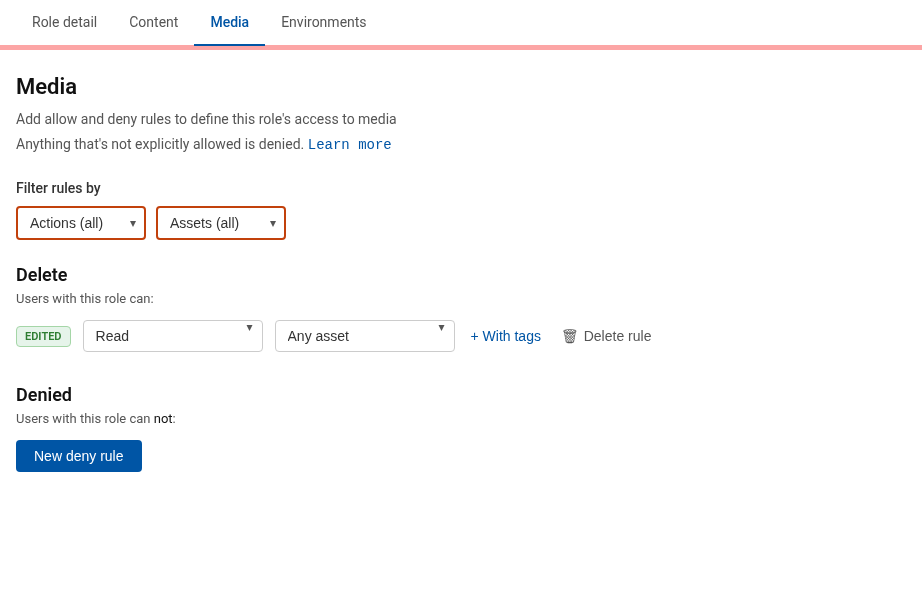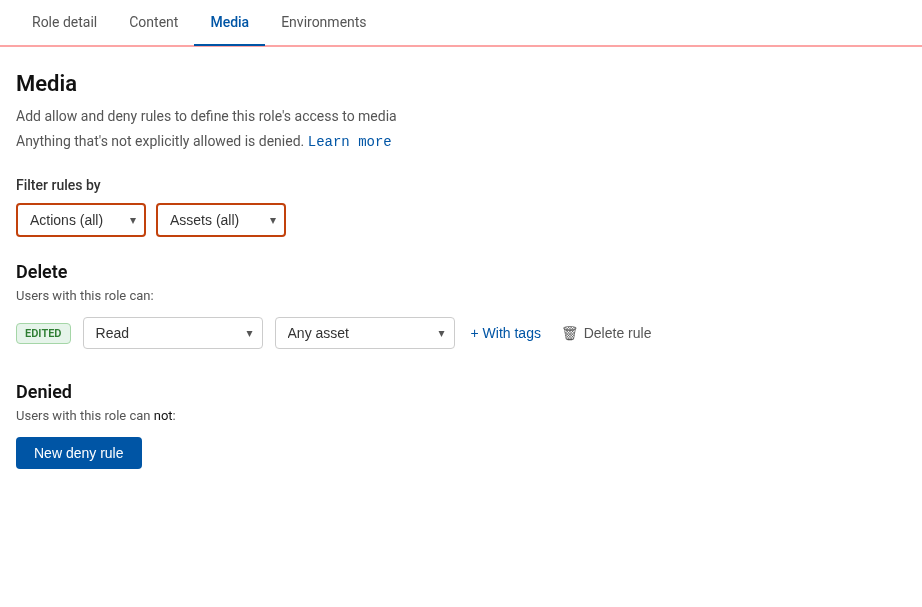--- a/index.html
+++ b/index.html
@@ -12,21 +12,21 @@
       font-size: 14px;
       color: #1a1a2e;
       background: #fff;
       width: 922px;
       min-height: 607px;
     }
 
     
     .nav-tabs {
       display: flex;
-      border-bottom: 2px solid #fca5a5;
+      border-bottom: 5px solid #fca5a5;
       padding: 0 16px;
     }
     .nav-tab {
       padding: 14px 16px;
       cursor: pointer;
       color: #555;
       font-size: 14px;
       text-decoration: none;
       white-space: nowrap;
       border-bottom: 2px solid transparent;
@@ -146,21 +146,21 @@
       border-radius: 4px;
       padding: 7px 32px 7px 12px;
       font-size: 14px;
       color: #333;
       cursor: pointer;
       min-width: 180px;
     }
     .rule-select-wrapper {
       position: relative;
       display: inline-flex;
-      align-items: center;
+      align-items: flex-start;
     }
 
     .with-tags-btn {
       display: flex;
       align-items: center;
       gap: 5px;
       color: #0055a5;
       cursor: pointer;
       font-size: 14px;
       white-space: nowrap;

